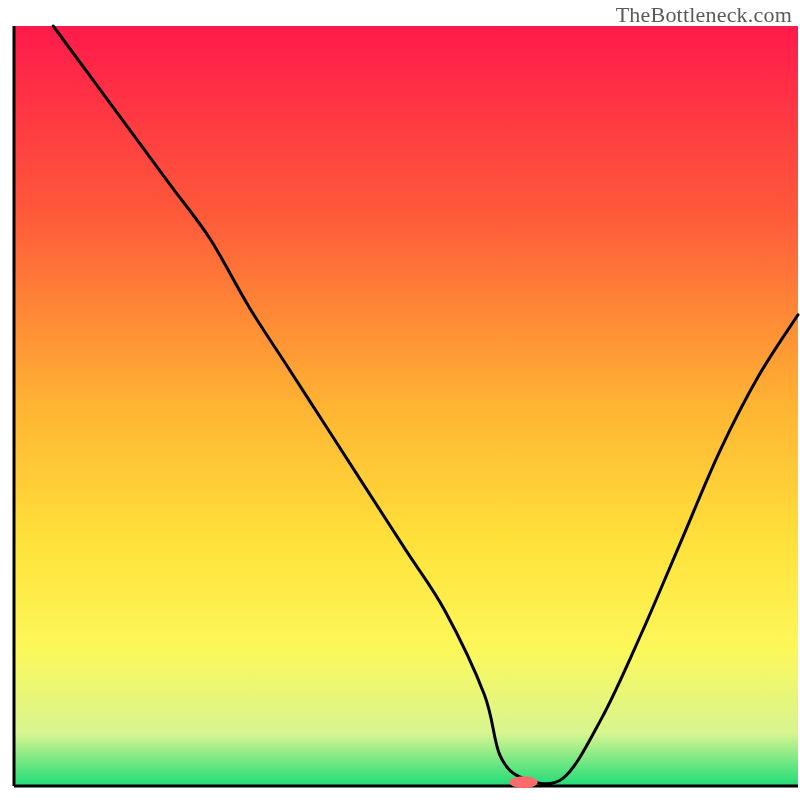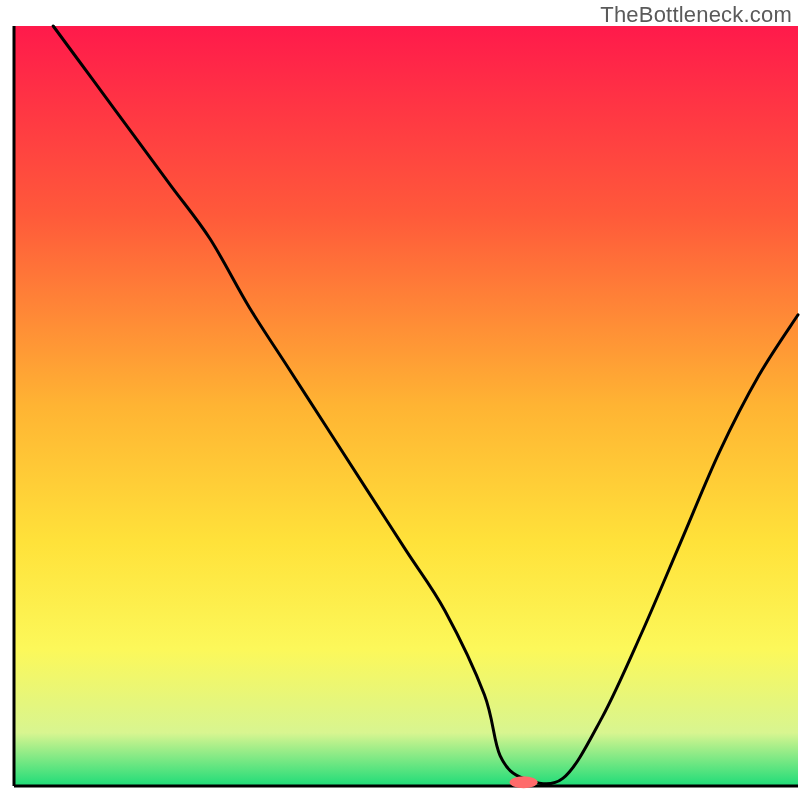--- a/index.html
+++ b/index.html
@@ -8,20 +8,21 @@
     width: 800px;
     height: 800px;
     overflow: hidden;
     background: #ffffff;
     font-family: Arial, Helvetica, sans-serif;
   }
   .container {
     position: relative;
     width: 800px;
     height: 572px;
+    font-family: Liberation Serif, serif;
   }
   .watermark {
     position: absolute;
     top: 2px;
     right: 8px;
     font-size: 22px;
     color: #5a5a5a;
     font-weight: 500;
     letter-spacing: 0.2px;
     z-index: 20;

